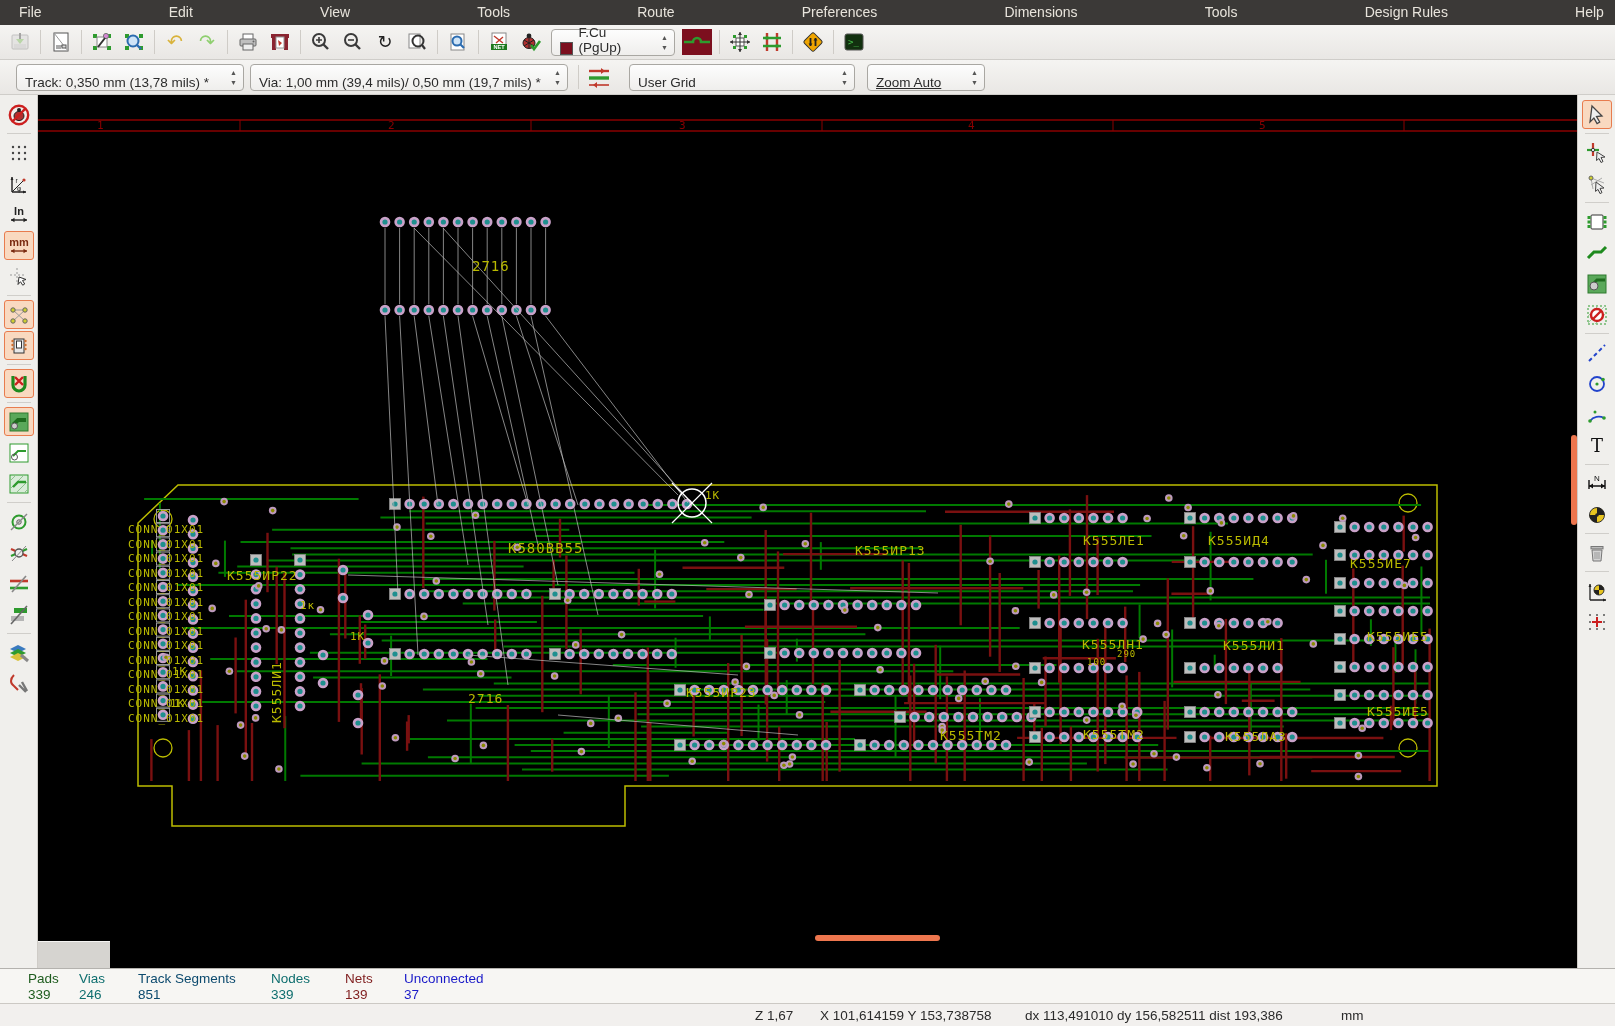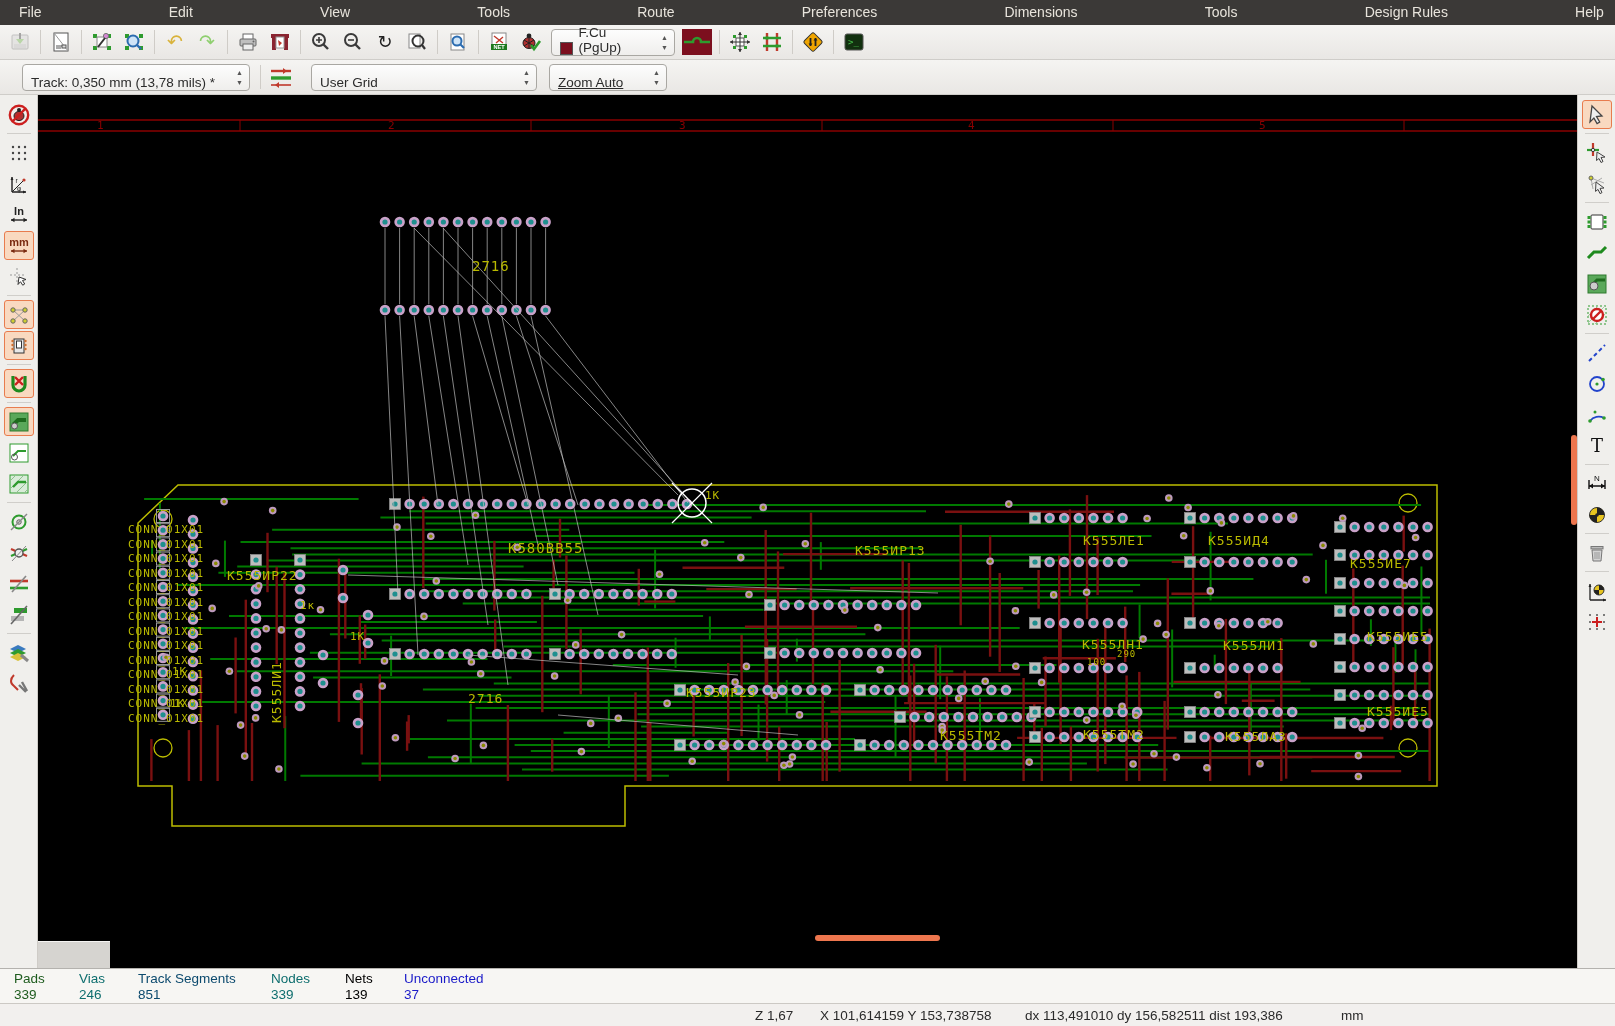--- a/index.html
+++ b/index.html
@@ -225,22 +225,29 @@
   <div class="tsep"></div>
   <button class="tbtn">
       <svg width="22" height="22" viewBox="0 0 22 22">
         <rect x="2" y="3" width="18" height="16" rx="2" fill="#12300f" stroke="#555"></rect>
         <text x="5" y="14" fill="#49c24d" font-size="9" font-family="monospace">&gt;_</text>
       </svg>
     </button>
 </div>
 
 <div class="toolbar">
-  <div class="combo" style="width:228px; margin-left:18px;">
+  <div class="combo" style="width:228px; margin-left:12px;">
     <span>Track: 0,350 mm (13,78 mils) *</span>
+    <span class="spin">
+        <span>▲</span>
+        <span>▼</span>
+      </span>
+  </div>
+  <div class="combo" style="width:318px; margin-left:6px;">
+    <span>Via: 1,00 mm (39,4 mils)/ 0,50 mm (19,7 mils) *</span>
     <span class="spin">
         <span>▲</span>
         <span>▼</span>
       </span>
   </div>
   <div class="tsep" style="margin-left:10px;"></div>
   <button class="tbtn">
       <svg width="24" height="24" viewBox="0 0 24 24">
         <path d="M2 6h20" stroke="#c0392b" stroke-width="2.4"></path>
         <path d="M2 13h20" stroke="#2e9b2e" stroke-width="3.4"></path>
@@ -1779,37 +1786,37 @@
             <circle cx="11" cy="18" r="1"></circle>
             <circle cx="18" cy="18" r="1"></circle>
           </g>
           <path d="M11 6v10M6 11h10" stroke="#cc1f1f" stroke-width="2"></path>
         </svg>
       </button>
   </div>
 </div>
 
 <div class="statusbar" id="statusbar">
-    <div class="stat" style="left: 14px; color: rgb(30, 92, 30);">
+    <div class="stat" style="left: 28px; color: rgb(30, 92, 30);">
       <span class="lab">Pads</span>
       <span class="val">339</span>
     </div>
     <div class="stat" style="left: 79px; color: rgb(14, 110, 110);">
       <span class="lab">Vias</span>
       <span class="val">246</span>
     </div>
     <div class="stat" style="left: 138px; color: #0c4a6e;">
       <span class="lab">Track Segments</span>
       <span class="val">851</span>
     </div>
     <div class="stat" style="left: 271px; color: rgb(14, 110, 110);">
       <span class="lab">Nodes</span>
       <span class="val">339</span>
     </div>
-    <div class="stat" style="left: 345px; color: #000000;">
+    <div class="stat" style="left: 345px; color: #7f1d1d;">
       <span class="lab">Nets</span>
       <span class="val">139</span>
     </div>
     <div class="stat" style="left: 404px; color: rgb(26, 26, 200);">
       <span class="lab">Unconnected</span>
       <span class="val">37</span>
     </div>
   </div>
 
 <div class="coordbar">

